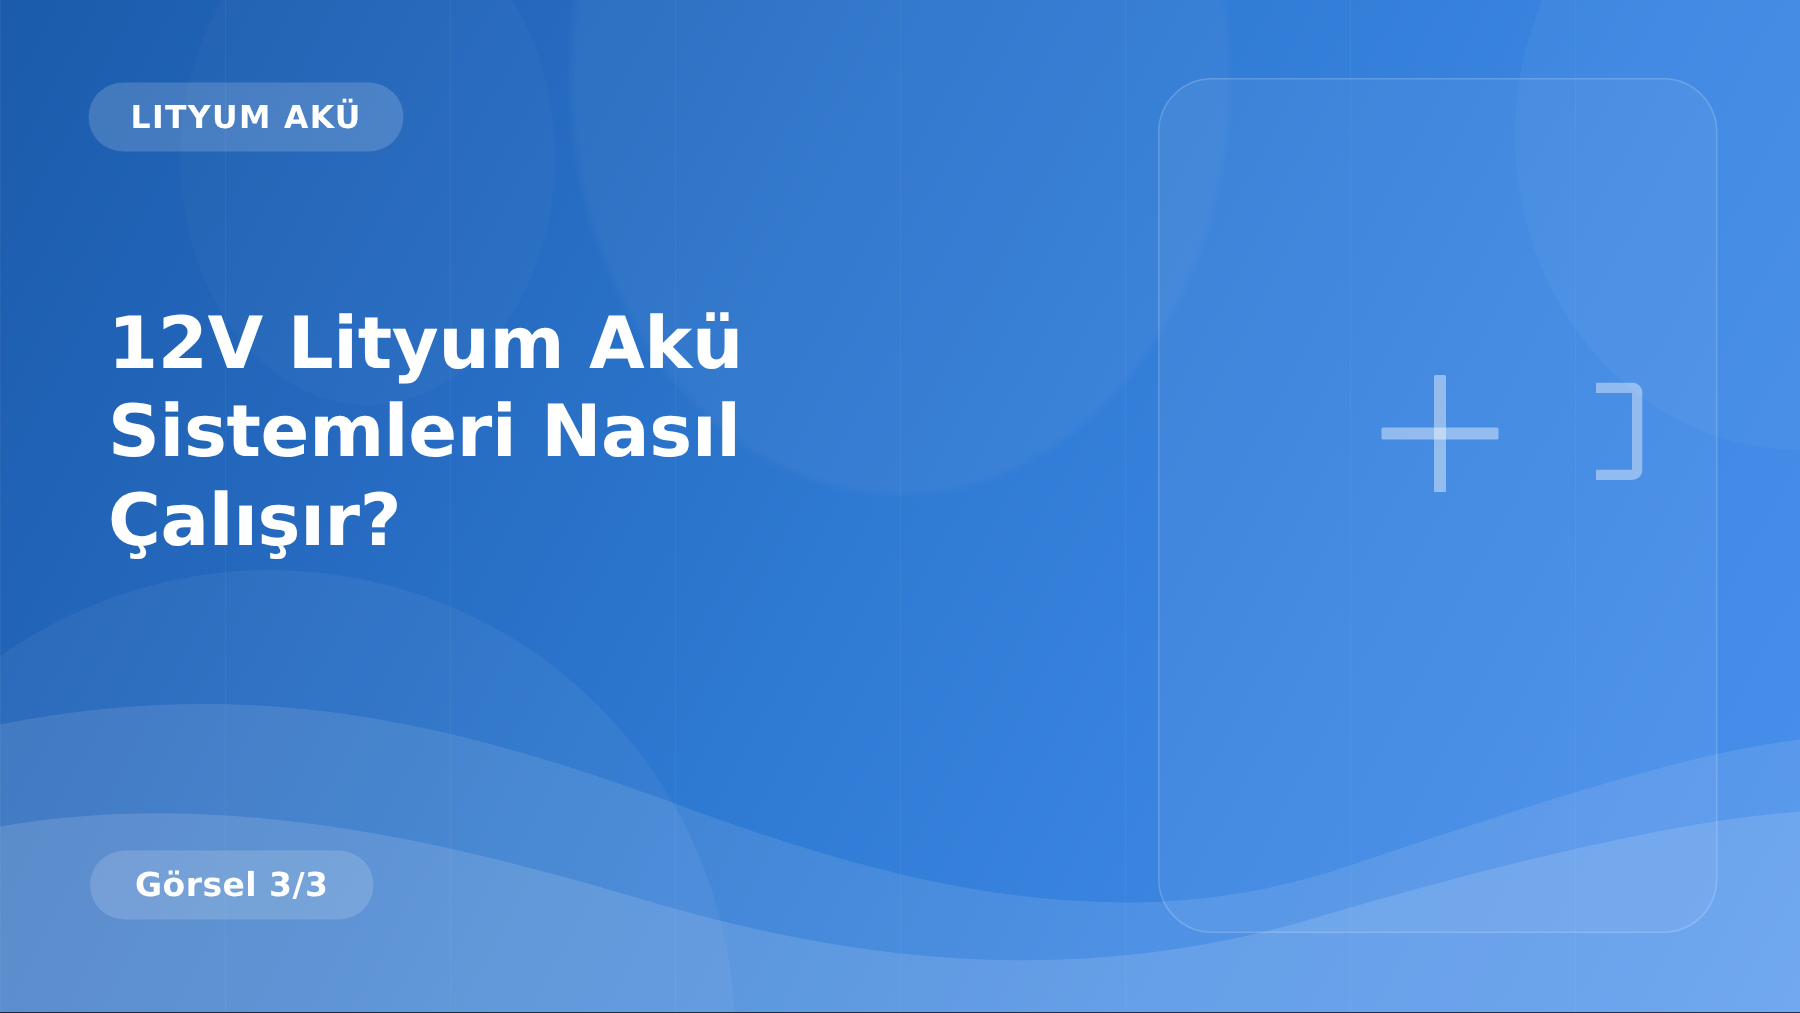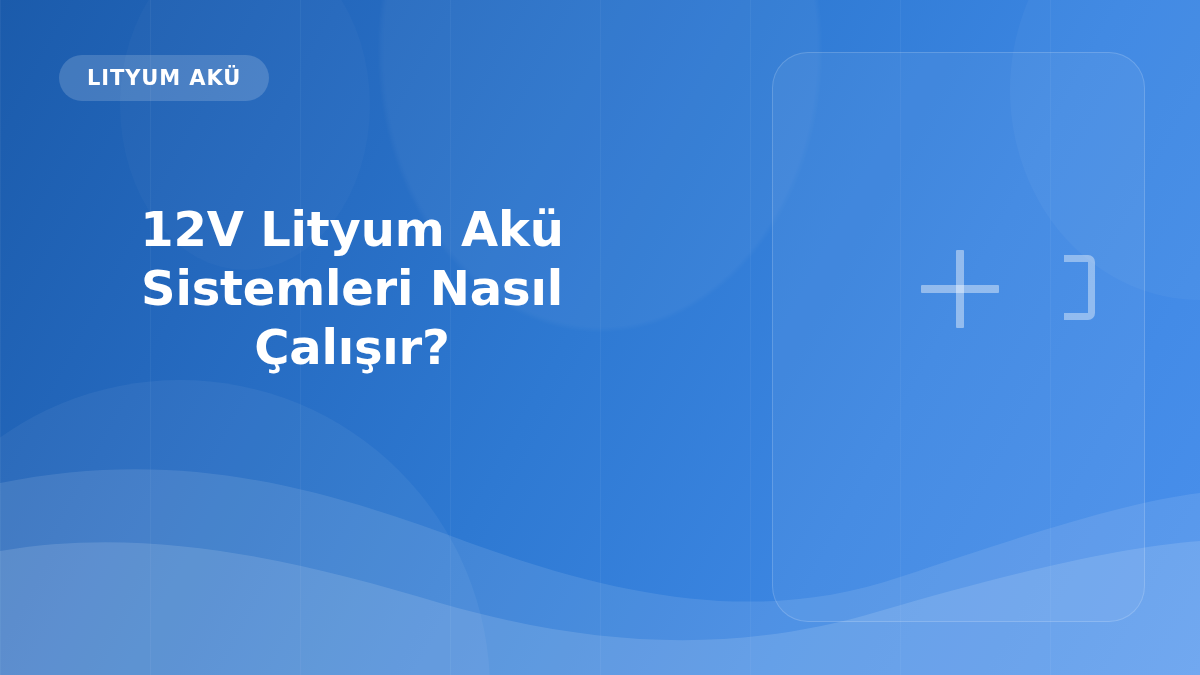--- a/index.html
+++ b/index.html
@@ -87,21 +87,20 @@
   .headline {
     position: absolute;
     left: 0;
     top: 168px;
     width: 560px;
     color: #ffffff;
     font-size: 48px;
     font-weight: bold;
     line-height: 1.23;
     letter-spacing: -0.2px;
-    text-align: center;
   }
   .subtitle {
     position: absolute;
     left: 0;
     top: 410px;
     color: rgba(255,255,255,0.90);
     font-size: 19px;
     font-weight: normal;
     letter-spacing: 0.1px;
   }
@@ -192,15 +191,18 @@
   <div class="plus"></div>
 
   <div class="content">
     <div class="badge">
       <span>LITYUM AKÜ</span>
     </div>
 
     <h1 class="headline">12V Lityum Akü Sistemleri Nasıl Çalışır?</h1>
 
 
+    <div class="counter-pill">
+      <span>Görsel 3/3</span>
+    </div>
   </div>
 
 </div>
 
 </body></html>

